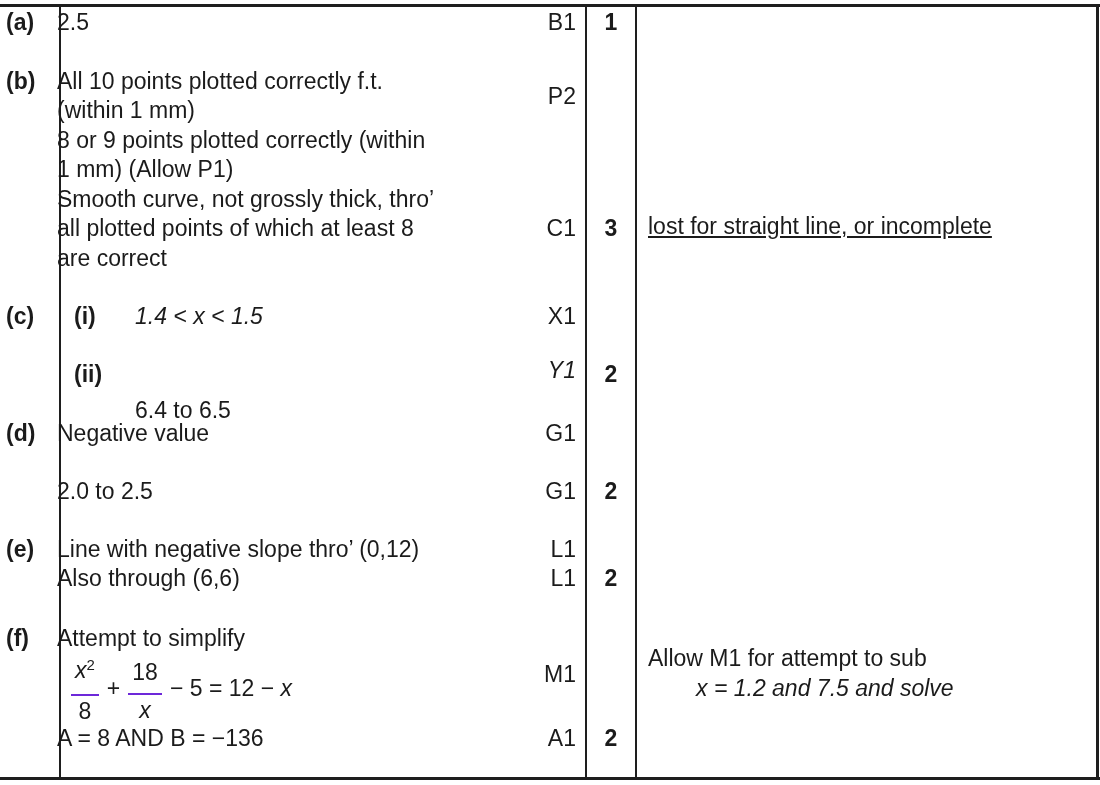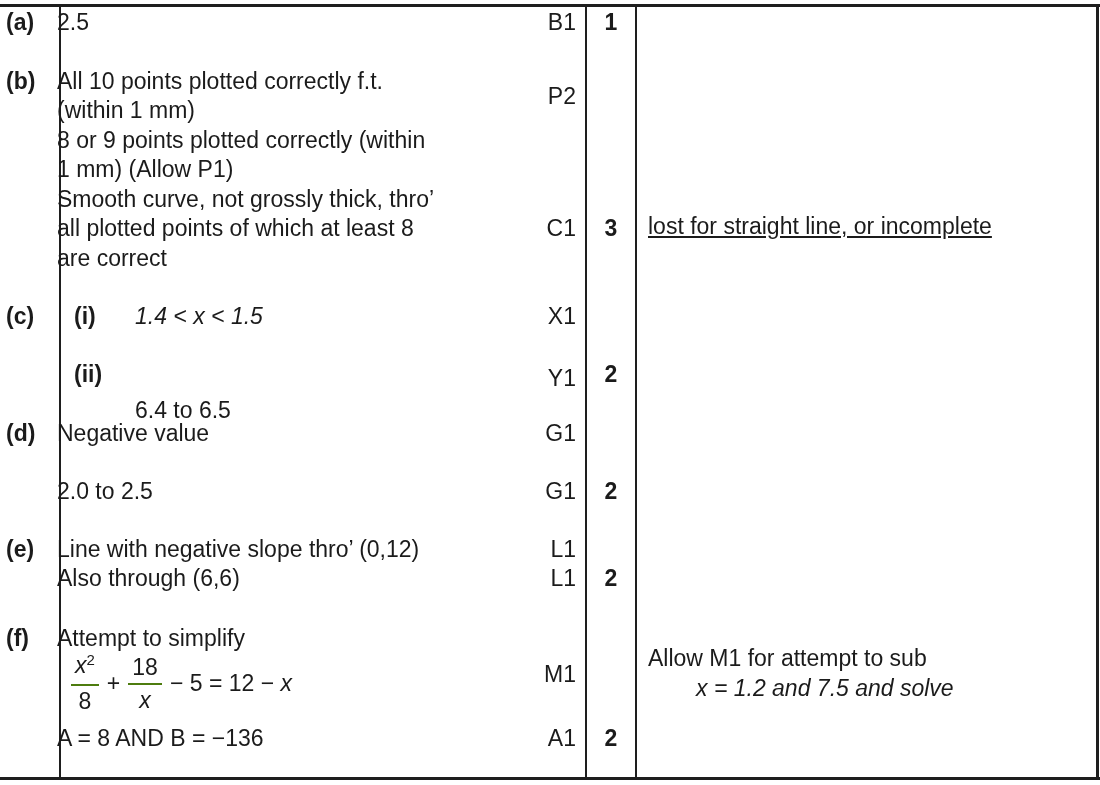--- a/index.html
+++ b/index.html
@@ -29,21 +29,21 @@
   .equation {
     position: absolute;
     left: 71px;
     top: 652px;
     display: flex;
     align-items: center;
     font-size: 23px;
     white-space: nowrap;
   }
   .frac { display: inline-flex; flex-direction: column; align-items: center; }
-  .frac .num { padding: 0 4px 3px 4px; border-bottom: 2px solid #4d7c0f; line-height: 26px; }
+  .frac .num { padding: 0 4px 3px 4px; border-bottom: 2px solid #6d28d9; line-height: 36px; }
   .frac .den { padding-top: 2px; line-height: 26px; }
   .sup { font-size: 15px; position: relative; top: -8px; }
   .op { margin: 0 8px; }
   .eq-rest { white-space: pre; margin-left: 8px; }
   i { font-style: italic; }
 </style>
 </head>
 <body>
 
 <div class="page">
@@ -72,21 +72,21 @@
   <div class="txt marks" style="top:214px;">C1</div>
   <div class="txt total" style="top:214px;">3</div>
   <div class="txt comment" style="top:212px;text-decoration:underline;">lost for straight line, or incomplete</div>
 
   <div class="txt part bold" style="top:302px;">(c)</div>
   <div class="txt main bold" style="left:74px; top:302px;">(i)</div>
   <div class="txt" style="left:135px; top:302px;"><span class="pre">1.4 &lt; </span><i>x</i><span class="pre"> &lt; 1.5</span></div>
   <div class="txt marks" style="top:302px;">X1</div>
   <div class="txt main bold" style="left:74px; top:360px;">(ii)</div>
   <div class="txt" style="left:135px; top:360px;margin-top:36px;">6.4 to 6.5</div>
-  <div class="txt marks" style="top:364px;">Y1</div>
+  <div class="txt marks" style="top:356px;font-style:italic;">Y1</div>
   <div class="txt total" style="top:360px;">2</div>
 
   <div class="txt part bold" style="top:419px;">(d)</div>
   <div class="txt main" style="top:419px;">Negative value</div>
   <div class="txt marks" style="top:419px;">G1</div>
   <div class="txt main" style="top:477px;">2.0 to 2.5</div>
   <div class="txt marks" style="top:477px;">G1</div>
   <div class="txt total" style="top:477px;">2</div>
 
   <div class="txt part bold" style="top:535px;">(e)</div>

